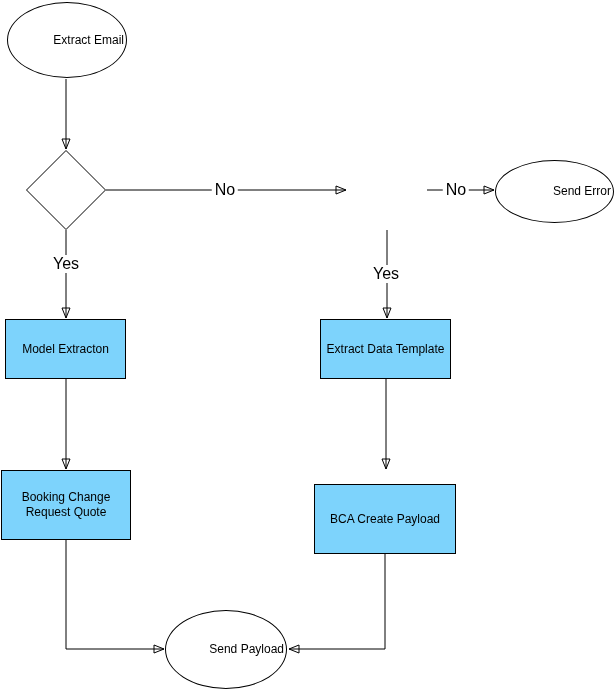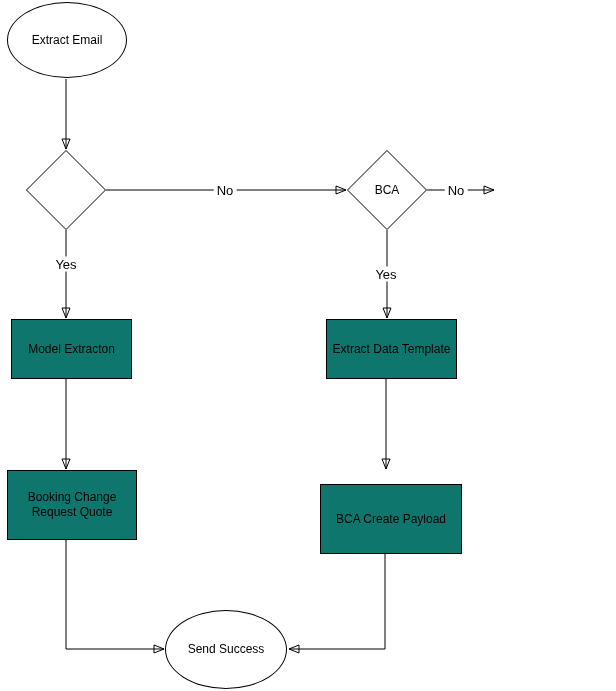--- a/index.html
+++ b/index.html
@@ -35,25 +35,25 @@
     justify-content: center;
     text-align: center;
     font-size: 12px;
     line-height: 1.25;
     color: #000000;
   }
   .node.ellipse {
     background: #ffffff;
     border: 1px solid #000000;
     border-radius: 50%;
+    justify-content: flex-end;
   }
   .node.rect {
-    background: #0f766e;
+    background: #7dd3fc;
     border: 1px solid #000000;
-    margin-left: 6px;
   }
   .node.diamond {
     background: transparent;
     border: none;
   }
   .node.diamond .shape {
     position: absolute;
     left: 0; top: 0;
     width: 100%; height: 100%;
   }
@@ -67,21 +67,21 @@
     padding: 0 2px;
   }
   .node.diamond .label {
     max-width: 66px;
   }
   .edge-label {
     position: absolute;
     transform: translate(-50%, -50%);
     background: #ffffff;
     padding: 0 3px;
-    font-size: 13px;
+    font-size: 16px;
     color: #000000;
     white-space: nowrap;
   }
 </style>
 </head>
 <body>
 
 <div class="canvas">
 
   <svg class="edge-layer" width="616" height="691" viewBox="0 0 616 691">
@@ -104,46 +104,43 @@
   <div class="node ellipse" style="left:7px;top:2px;width:120px;height:76px">
     <span class="label">Extract Email</span>
   </div>
 
   <div class="node diamond" style="left:26px;top:150px;width:80px;height:80px">
     <svg class="shape" viewBox="0 0 80 80" preserveAspectRatio="none">
       <polygon points="40,0.5 79.5,40 40,79.5 0.5,40"></polygon>
     </svg>
   </div>
 
-  <div class="node diamond" style="left:347px;top:150px;width:80px;height:80px">
-    <svg class="shape" viewBox="0 0 80 80" preserveAspectRatio="none">
-      <polygon points="40,0.5 79.5,40 40,79.5 0.5,40"></polygon>
-    </svg>
-    <span class="label">BCA</span>
+
+  <div class="node ellipse" style="left:495px;top:160px;width:119px;height:63px">
+    <span class="label">Send Error</span>
   </div>
-
 
   <div class="node rect" style="left:5px;top:319px;width:121px;height:60px">
     <span class="label">Model Extracton</span>
   </div>
 
   <div class="node rect" style="left:1px;top:470px;width:130px;height:70px">
     <span class="label" style="max-width:110px">Booking Change Request Quote</span>
   </div>
 
   <div class="node rect" style="left:320px;top:319px;width:131px;height:60px">
     <span class="label">Extract Data Template</span>
   </div>
 
   <div class="node rect" style="left:314px;top:484px;width:142px;height:70px">
     <span class="label">BCA Create Payload</span>
   </div>
 
   <div class="node ellipse" style="left:165px;top:610px;width:122px;height:79px">
-    <span class="label">Send Success</span>
+    <span class="label">Send Payload</span>
   </div>
 
   <span class="edge-label" style="left:225px;top:190px">No</span>
   <span class="edge-label" style="left:66px;top:264px">Yes</span>
   <span class="edge-label" style="left:456px;top:190px">No</span>
   <span class="edge-label" style="left:386px;top:274px">Yes</span>
 
 </div>
 
 </body></html>

